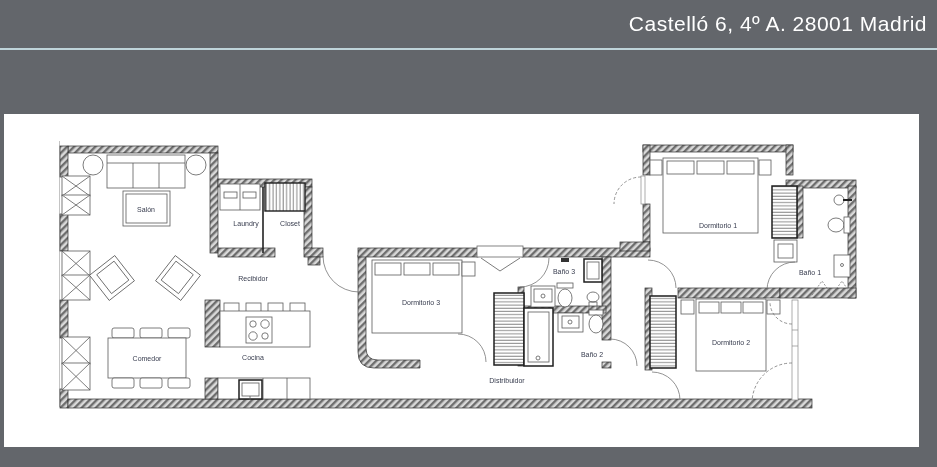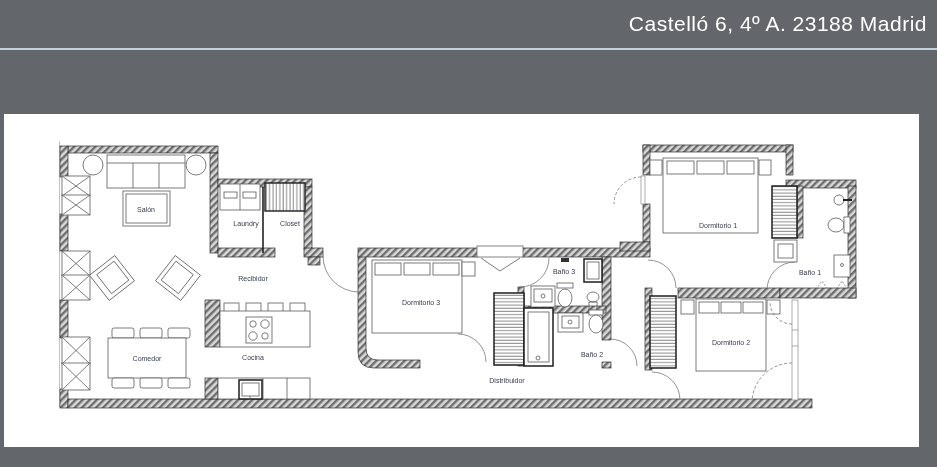--- a/index.html
+++ b/index.html
@@ -30,21 +30,21 @@
   .boldf{fill:#ffffff;stroke:#1e1e1e;stroke-width:1.5;}
   .door{fill:none;stroke:#777;stroke-width:.8;}
   .dash{stroke-dasharray:3,2;}
   .lbl{font:7px "Liberation Sans", sans-serif;fill:#363b4d;text-anchor:middle;}
   .winline{fill:#ffffff;stroke:#8a8a8a;stroke-width:.7;}
 </style>
 </head>
 <body>
 
 <div class="header-bar">
-  <span class="header-title">Castelló 6, 4º A. 23188 Madrid</span>
+  <span class="header-title">Castelló 6, 4º A. 28001 Madrid</span>
 </div>
 <div class="header-divider"></div>
 <div class="panel"></div>
 
 <svg class="plan" width="937" height="467" viewBox="0 0 937 467">
   <defs>
     <pattern id="hatch" patternUnits="userSpaceOnUse" width="5" height="5" patternTransform="rotate(45)">
       <rect width="5" height="5" fill="#d9d9d9"></rect>
       <rect width="2.4" height="5" fill="#6e6e6e"></rect>
     </pattern>

